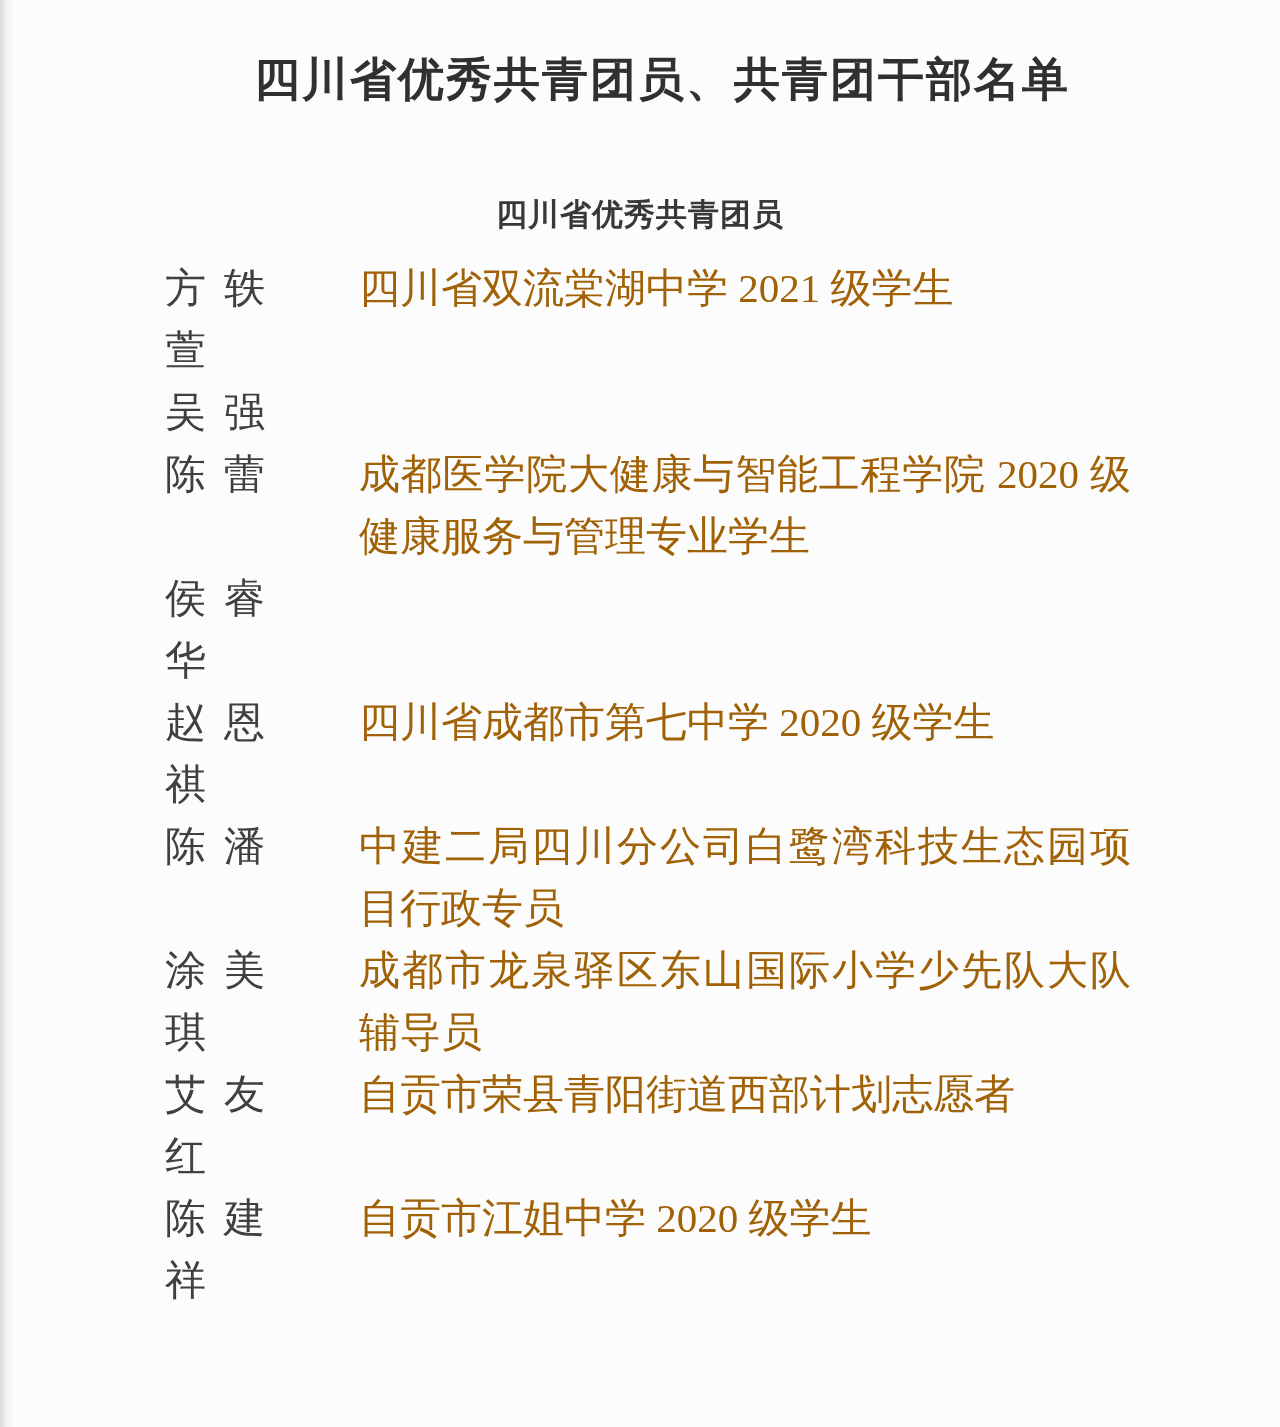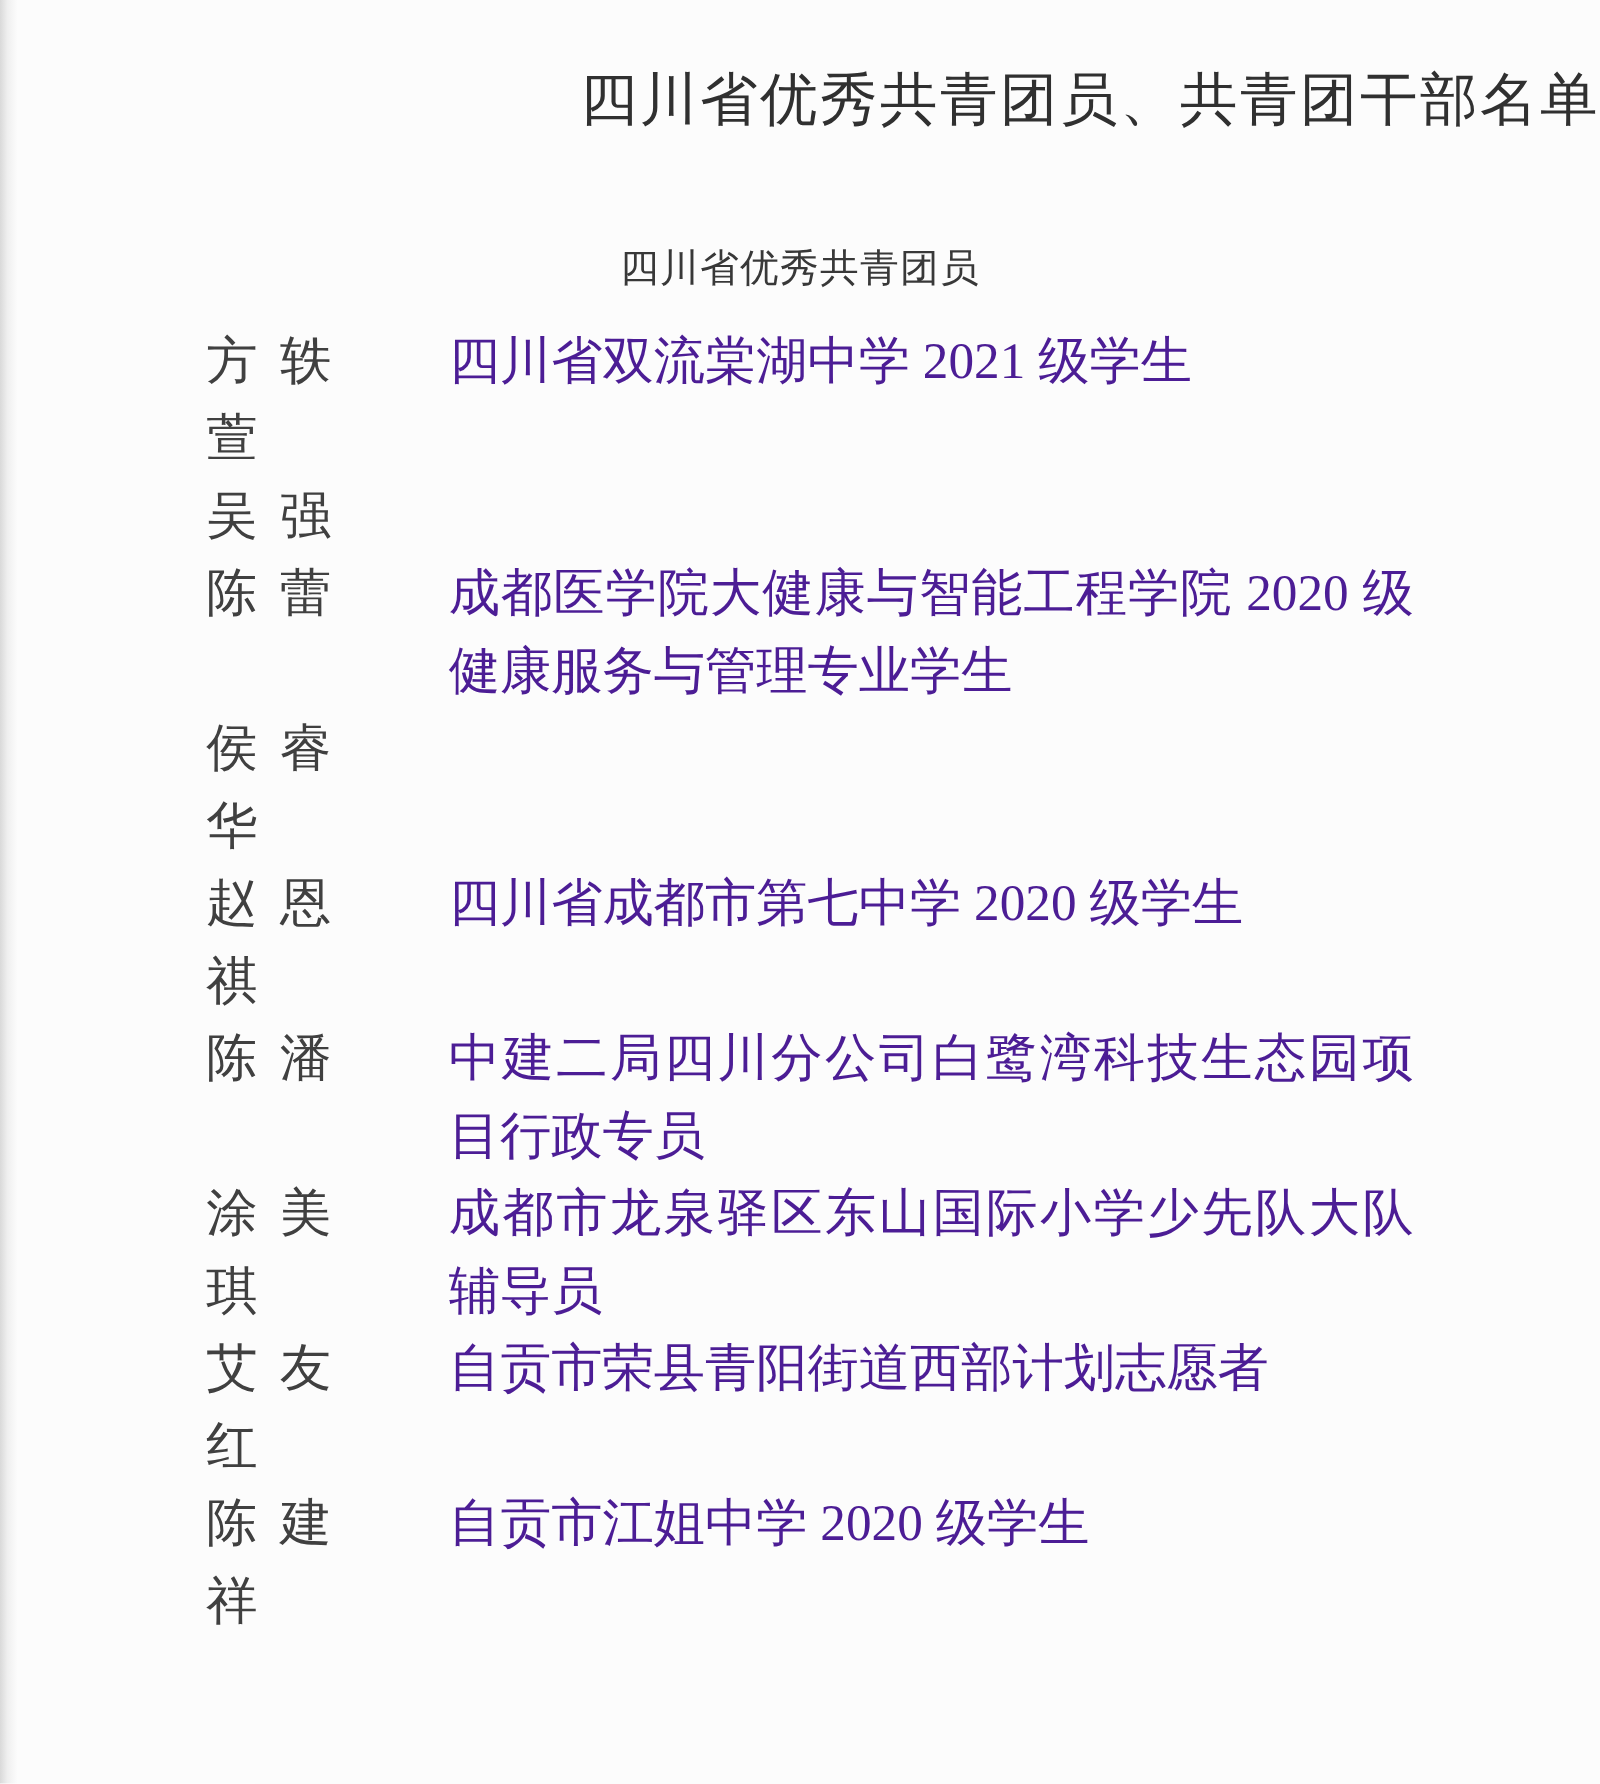--- a/index.html
+++ b/index.html
@@ -21,34 +21,34 @@
   .scan-edge {
     position: absolute;
     left: 0; top: 0; bottom: 0;
     width: 14px;
     background: linear-gradient(to right, #d9d9d9 0px, #efefef 6px, rgba(252,252,252,0) 14px);
     pointer-events: none;
   }
   .title {
     margin: 0;
     padding-top: 50px;
-    text-align: right;
+    text-align: center;
     font-size: 46px;
     line-height: 60px;
-    font-weight: normal;
+    font-weight: bold;
     letter-spacing: 2px;
     color: #303030;
     padding-left: 44px;
   }
   .section-heading {
     margin: 85px 0 0 0;
     text-align: center;
     font-size: 31px;
     line-height: 40px;
-    font-weight: normal;
+    font-weight: bold;
     letter-spacing: 1px;
     color: #383838;
   }
   .member-list {
     margin-top: 22px;
     margin-left: 165px;
     margin-right: 108px;
   }
   .member-row {
     display: flex;
@@ -61,21 +61,21 @@
     flex-shrink: 0;
     text-align: justify;
     text-align-last: justify;
     -moz-text-align-last: justify;
     color: #404040;
   }
   .member-desc {
     margin-left: 94px;
     width: 772px;
     text-align: justify;
-    color: #4c1d95;
+    color: #a16207;
   }
 </style>
 </head>
 <body>
 
 <div class="page">
   <div class="scan-edge"></div>
 
   <h1 class="title">四川省优秀共青团员、共青团干部名单</h1>
 

